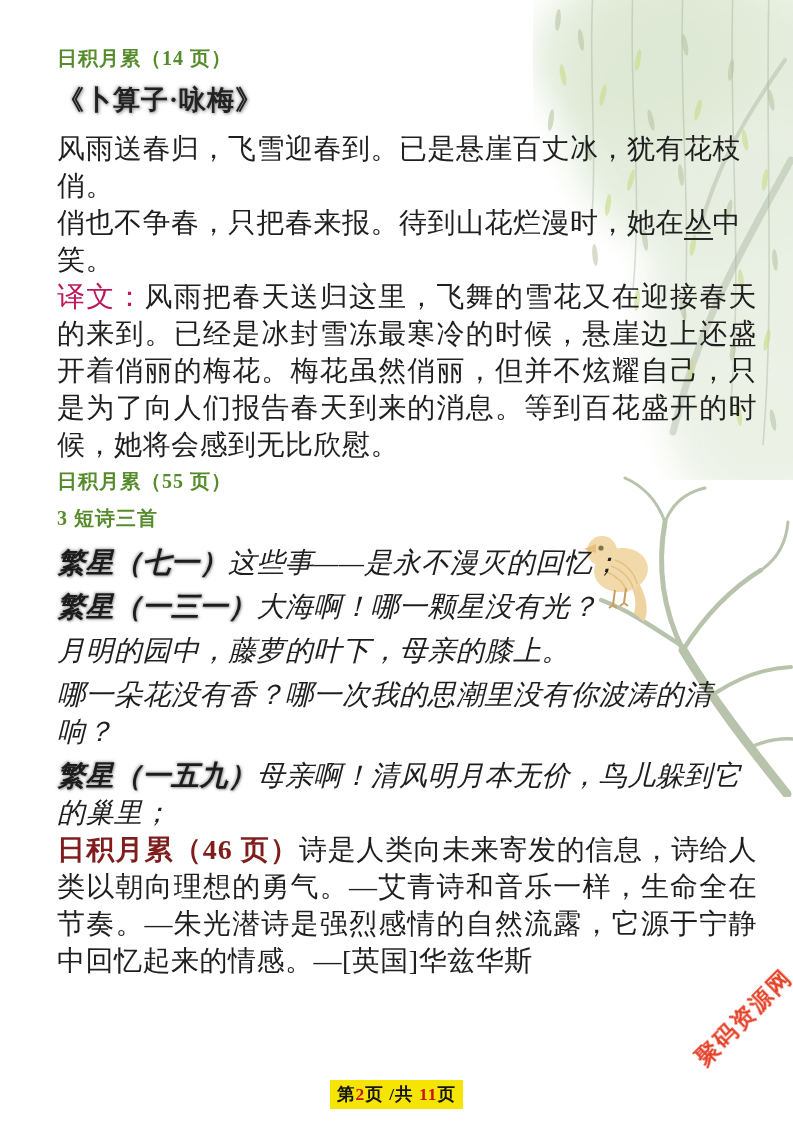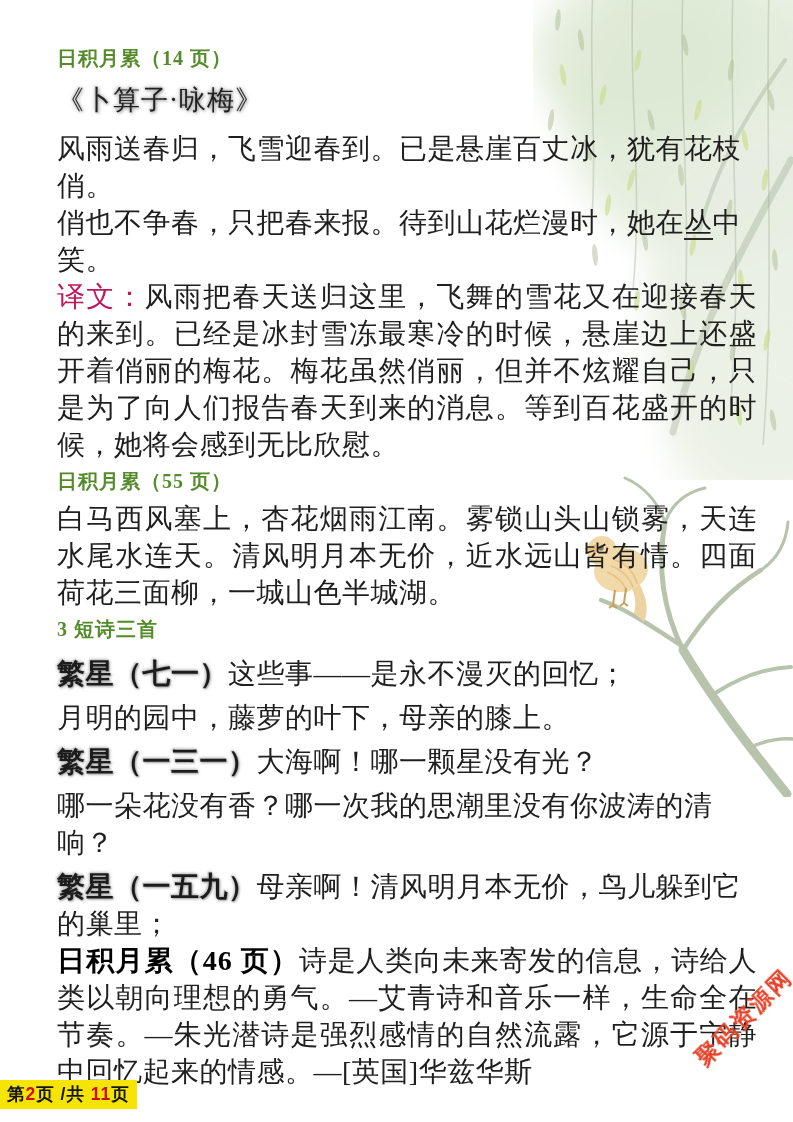--- a/index.html
+++ b/index.html
@@ -14,49 +14,49 @@
   #branchbird{top:452px;right:0;}
   .content{
     position:absolute;left:49px;top:44px;width:700px;z-index:2;margin-left:8px;
   }
   .h-green{
     font-weight:bold;font-size:20px;line-height:28px;margin:0;
     color:#568b2b;letter-spacing:1px;
   }
   .h-green.flow{line-height:37px;}
   .poem-title{
-    font-size:27px;font-weight:normal;line-height:36px;margin:10px 0 12px;
+    font-size:27px;font-weight:bold;line-height:36px;margin:10px 0 12px;
     color:#222;
     text-shadow:1px 1px 3px #9e9e9e,-1px -1px 2px #cfcfcf,0 0 5px #b5b5b5;
     letter-spacing:1px;
   }
   .body-line,.para{
     font-size:28px;line-height:37px;margin:0;letter-spacing:0.5px;
   }
   .para{text-align:justify;}
   .u{border-bottom:2px solid #2a2a2a;}
   .yiwen{color:#be185d;}
-  .fx{margin-top:7px;}
+  .fx{margin-top:7px;font-style:italic;}
   .fx-label{
     font-weight:bold;color:#1c1c1c;
     text-shadow:1px 1px 2px #a8a8a8,-1px -1px 2px #c4c4c4,0 0 4px #bdbdbd;
   }
   .inline-green{
-    font-weight:bold;color:#000000;letter-spacing:1px;
+    font-weight:bold;color:#7f1d1d;letter-spacing:1px;
   }
   .watermark{
     position:absolute;left:662px;top:1002px;width:164px;z-index:5;
     transform:rotate(-45deg);transform-origin:center;
     color:#e54128;font-weight:bold;font-size:23px;letter-spacing:2px;
     font-family:"Liberation Sans","DejaVu Sans",sans-serif;
     text-align:center;
   }
   .footer{
-    position:absolute;left:0;right:0;bottom:13px;z-index:6;
-    font-family:Liberation Sans, sans-serif;
+    position:absolute;left:0;right:0;bottom:13px;text-align:center;z-index:6;
+    font-family:Liberation Serif, serif;
   }
   .footer-box{
     display:inline-block;background:#f6e504;padding:2px 7px 3px;
     font-weight:bold;font-size:17.5px;color:#141414;letter-spacing:1px;
   }
   .footer-num{color:#cd0f0f;}
 </style>
 </head>
 <body>
 
@@ -155,28 +155,27 @@
   <p class="h-green">日积月累（14 页）</p>
 
   <h1 class="poem-title">《卜算子·咏梅》</h1>
 
   <p class="body-line">风雨送春归，飞雪迎春到。已是悬崖百丈冰，犹有花枝俏。</p>
   <p class="body-line"><span>俏也不争春，只把春来报。待到山花烂漫时，她在</span><span class="u">丛</span><span>中笑。</span></p>
 
   <p class="para"><span class="yiwen">译文：</span><span>风雨把春天送归这里，飞舞的雪花又在迎接春天的来到。已经是冰封雪冻最寒冷的时候，悬崖边上还盛开着俏丽的梅花。梅花虽然俏丽，但并不炫耀自己，只是为了向人们报告春天到来的消息。等到百花盛开的时候，她将会感到无比欣慰。</span></p>
 
   <p class="h-green flow">日积月累（55 页）</p>
-  <p class="para">白马西风塞上，杏花烟雨江南。雾锁山头山锁雾，天连水尾水连天。清风明月本无价，近水远山皆有情。四面荷花三面柳，一城山色半城湖。</p>
 
   <p class="h-green flow">3 短诗三首</p>
 
   <p class="body-line fx"><span class="fx-label">繁星（七一）</span><span>这些事——是永不漫灭的回忆；</span></p>
+  <p class="body-line fx"><span class="fx-label">繁星（一三一）</span><span>大海啊！哪一颗星没有光？</span></p>
+
   <p class="body-line fx">月明的园中，藤萝的叶下，母亲的膝上。</p>
-
-  <p class="body-line fx"><span class="fx-label">繁星（一三一）</span><span>大海啊！哪一颗星没有光？</span></p>
   <p class="body-line fx">哪一朵花没有香？哪一次我的思潮里没有你波涛的清响？</p>
 
   <p class="body-line fx"><span class="fx-label">繁星（一五九）</span><span>母亲啊！清风明月本无价，鸟儿躲到它的巢里；</span></p>
 
 
   <p class="para"><span class="inline-green">日积月累（46 页）</span><span>诗是人类向未来寄发的信息，诗给人类以朝向理想的勇气。—艾青诗和音乐一样，生命全在节奏。—朱光潜诗是强烈感情的自然流露，它源于宁静中回忆起来的情感。—[英国]华兹华斯</span></p>
 
 </div>
 
 <div class="watermark">聚码资源网</div>

